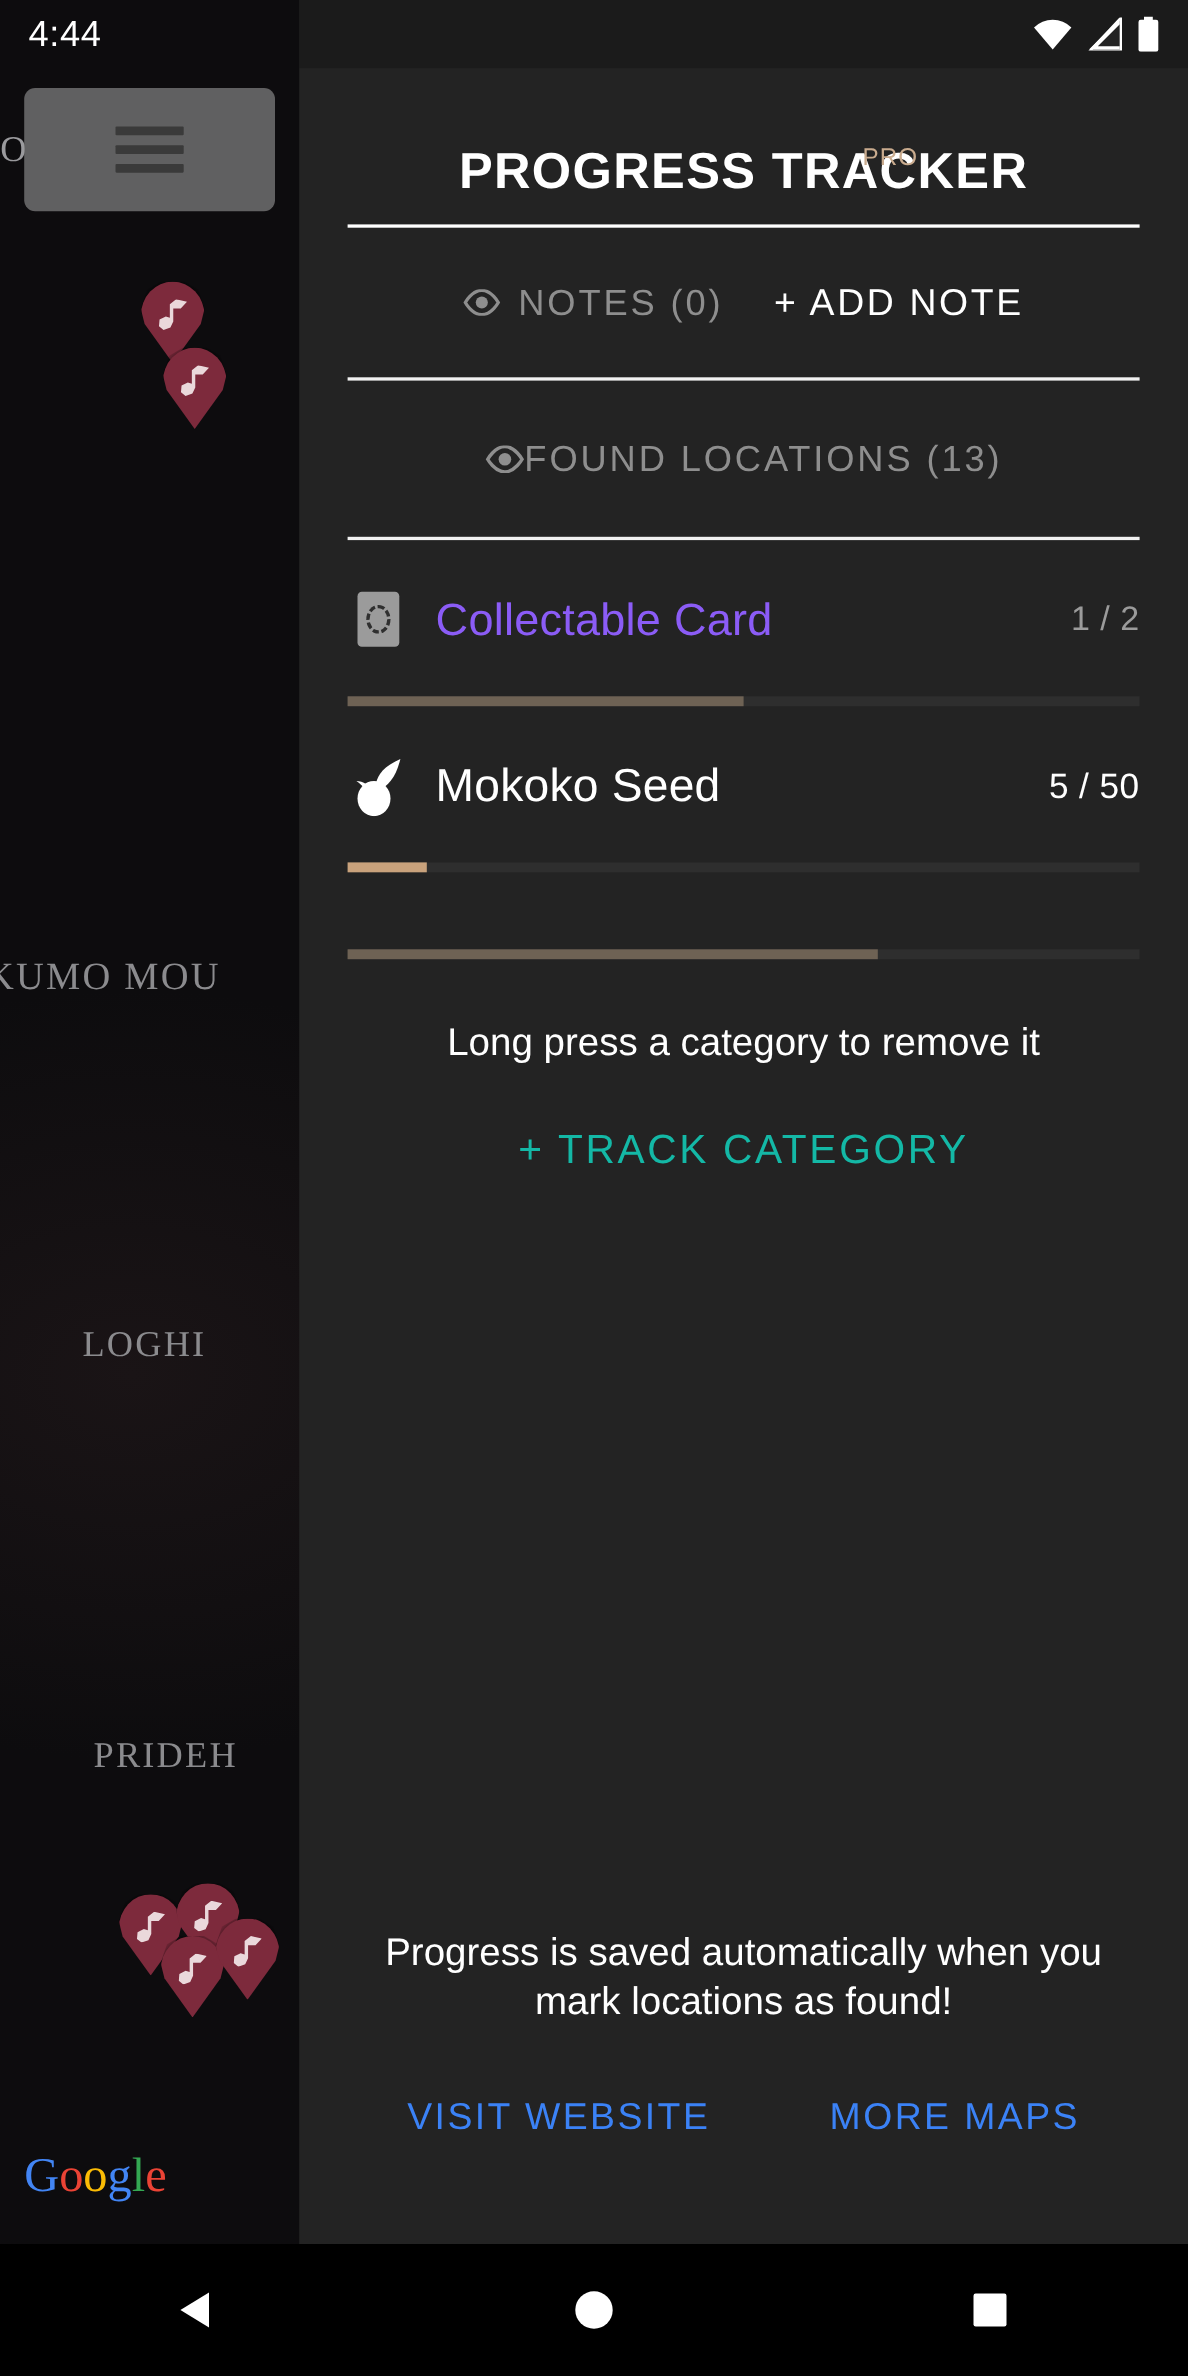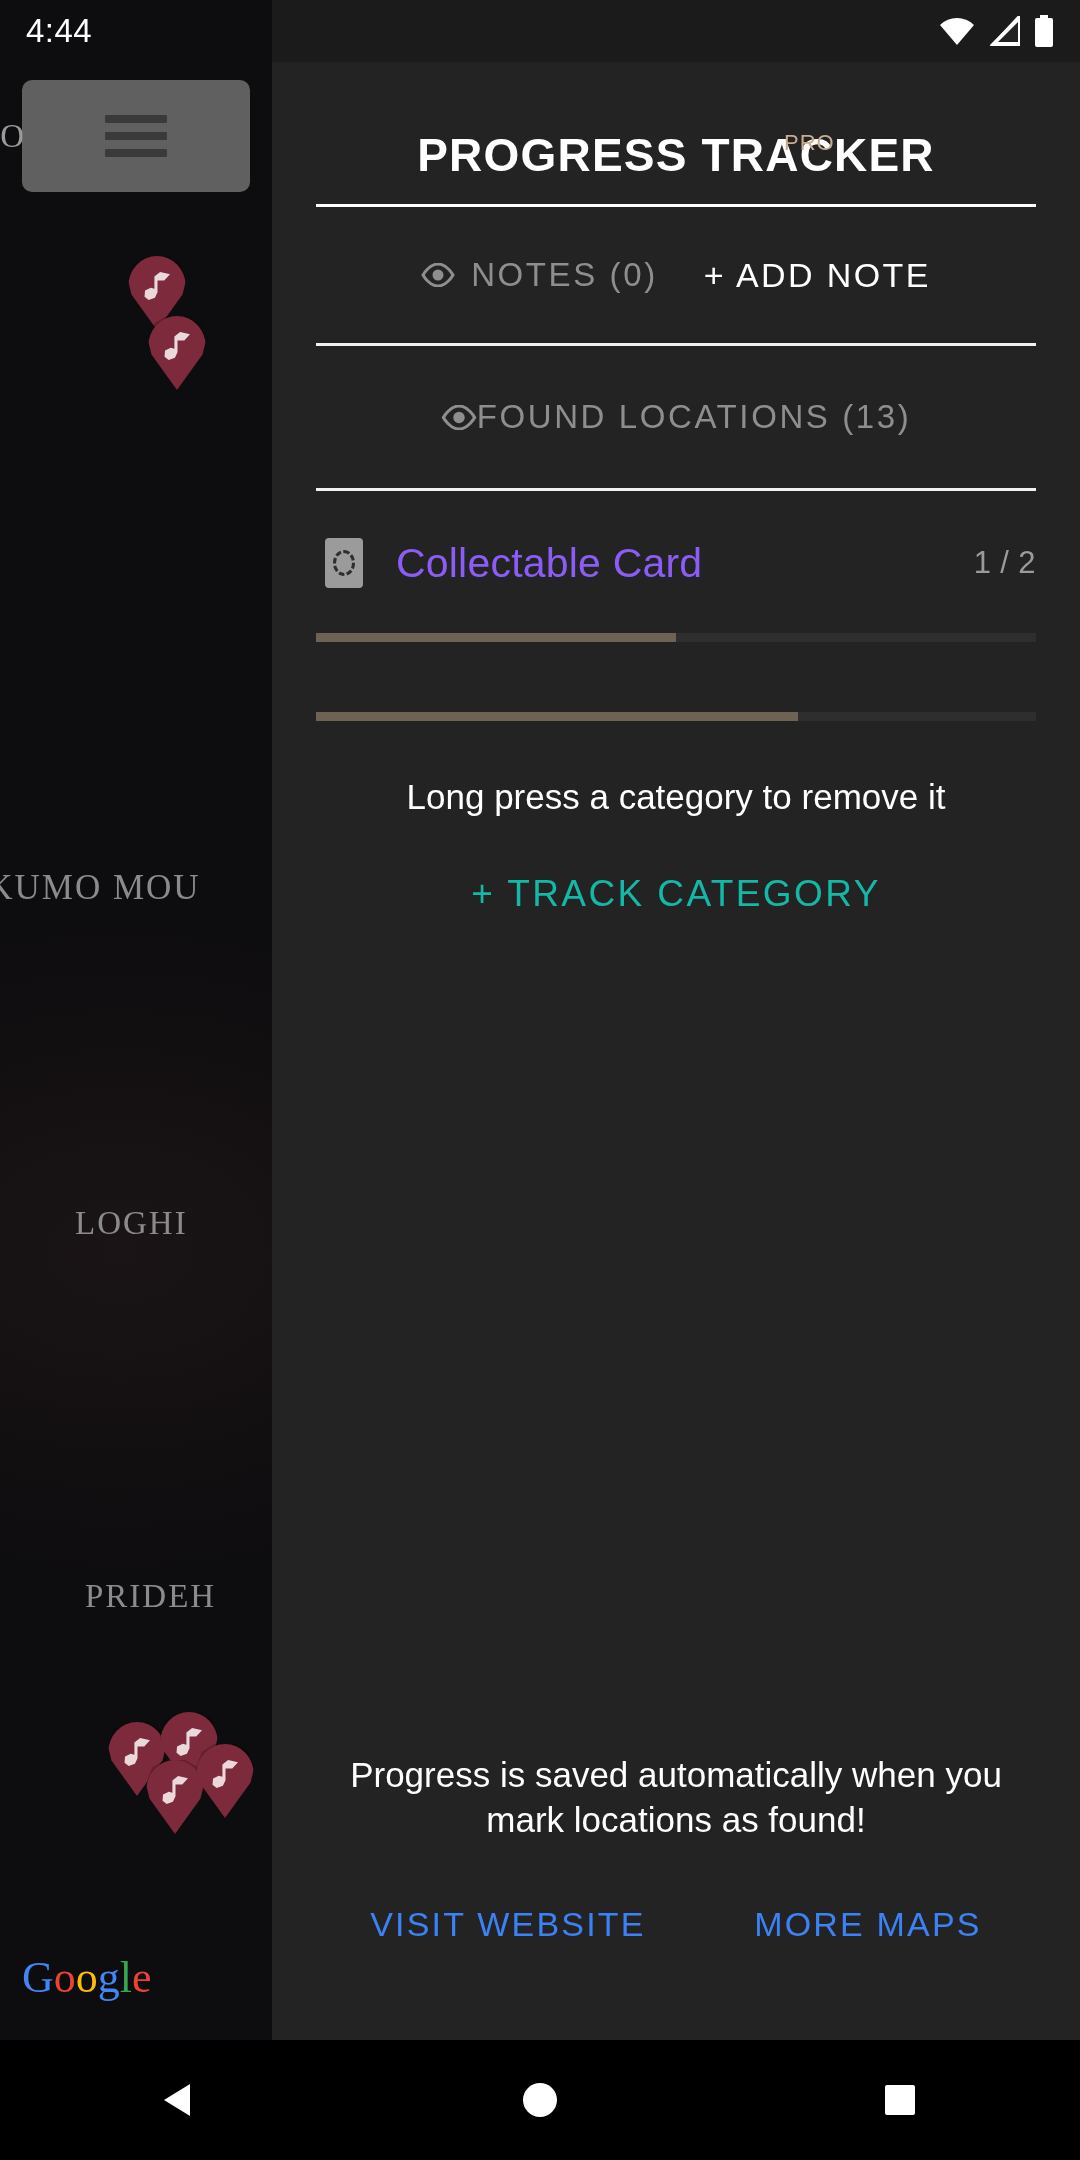--- a/index.html
+++ b/index.html
@@ -310,20 +310,36 @@
               </span>
           </span>
           <span class="cat-name">Collectable Card</span>
           <span class="cat-count">1 / 2</span>
         </div>
         <div class="cat-bar">
           <span style="width:50%"></span>
         </div>
       </div>
 
+      <div class="cat active">
+        <div class="cat-main">
+          <span class="cat-icon">
+            <svg width="52" height="56" viewBox="0 0 52 56">
+              <ellipse cx="22" cy="40" rx="15" ry="16" fill="#ffffff"></ellipse>
+              <path d="M24 34 C22 22 28 12 46 4 C42 20 36 28 24 34 Z" fill="#ffffff"></path>
+              <path d="M24 36 C18 28 12 24 6 24 C12 28 16 34 22 40 Z" fill="#ffffff"></path>
+            </svg>
+          </span>
+          <span class="cat-name">Mokoko Seed</span>
+          <span class="cat-count">5 / 50</span>
+        </div>
+        <div class="cat-bar">
+          <span style="width:10%"></span>
+        </div>
+      </div>
 
       <div class="cat">
         <div class="cat-bar">
           <span style="width:67%"></span>
         </div>
       </div>
     </div>
 
     <div id="hint-text">Long press a category to remove it</div>
 

